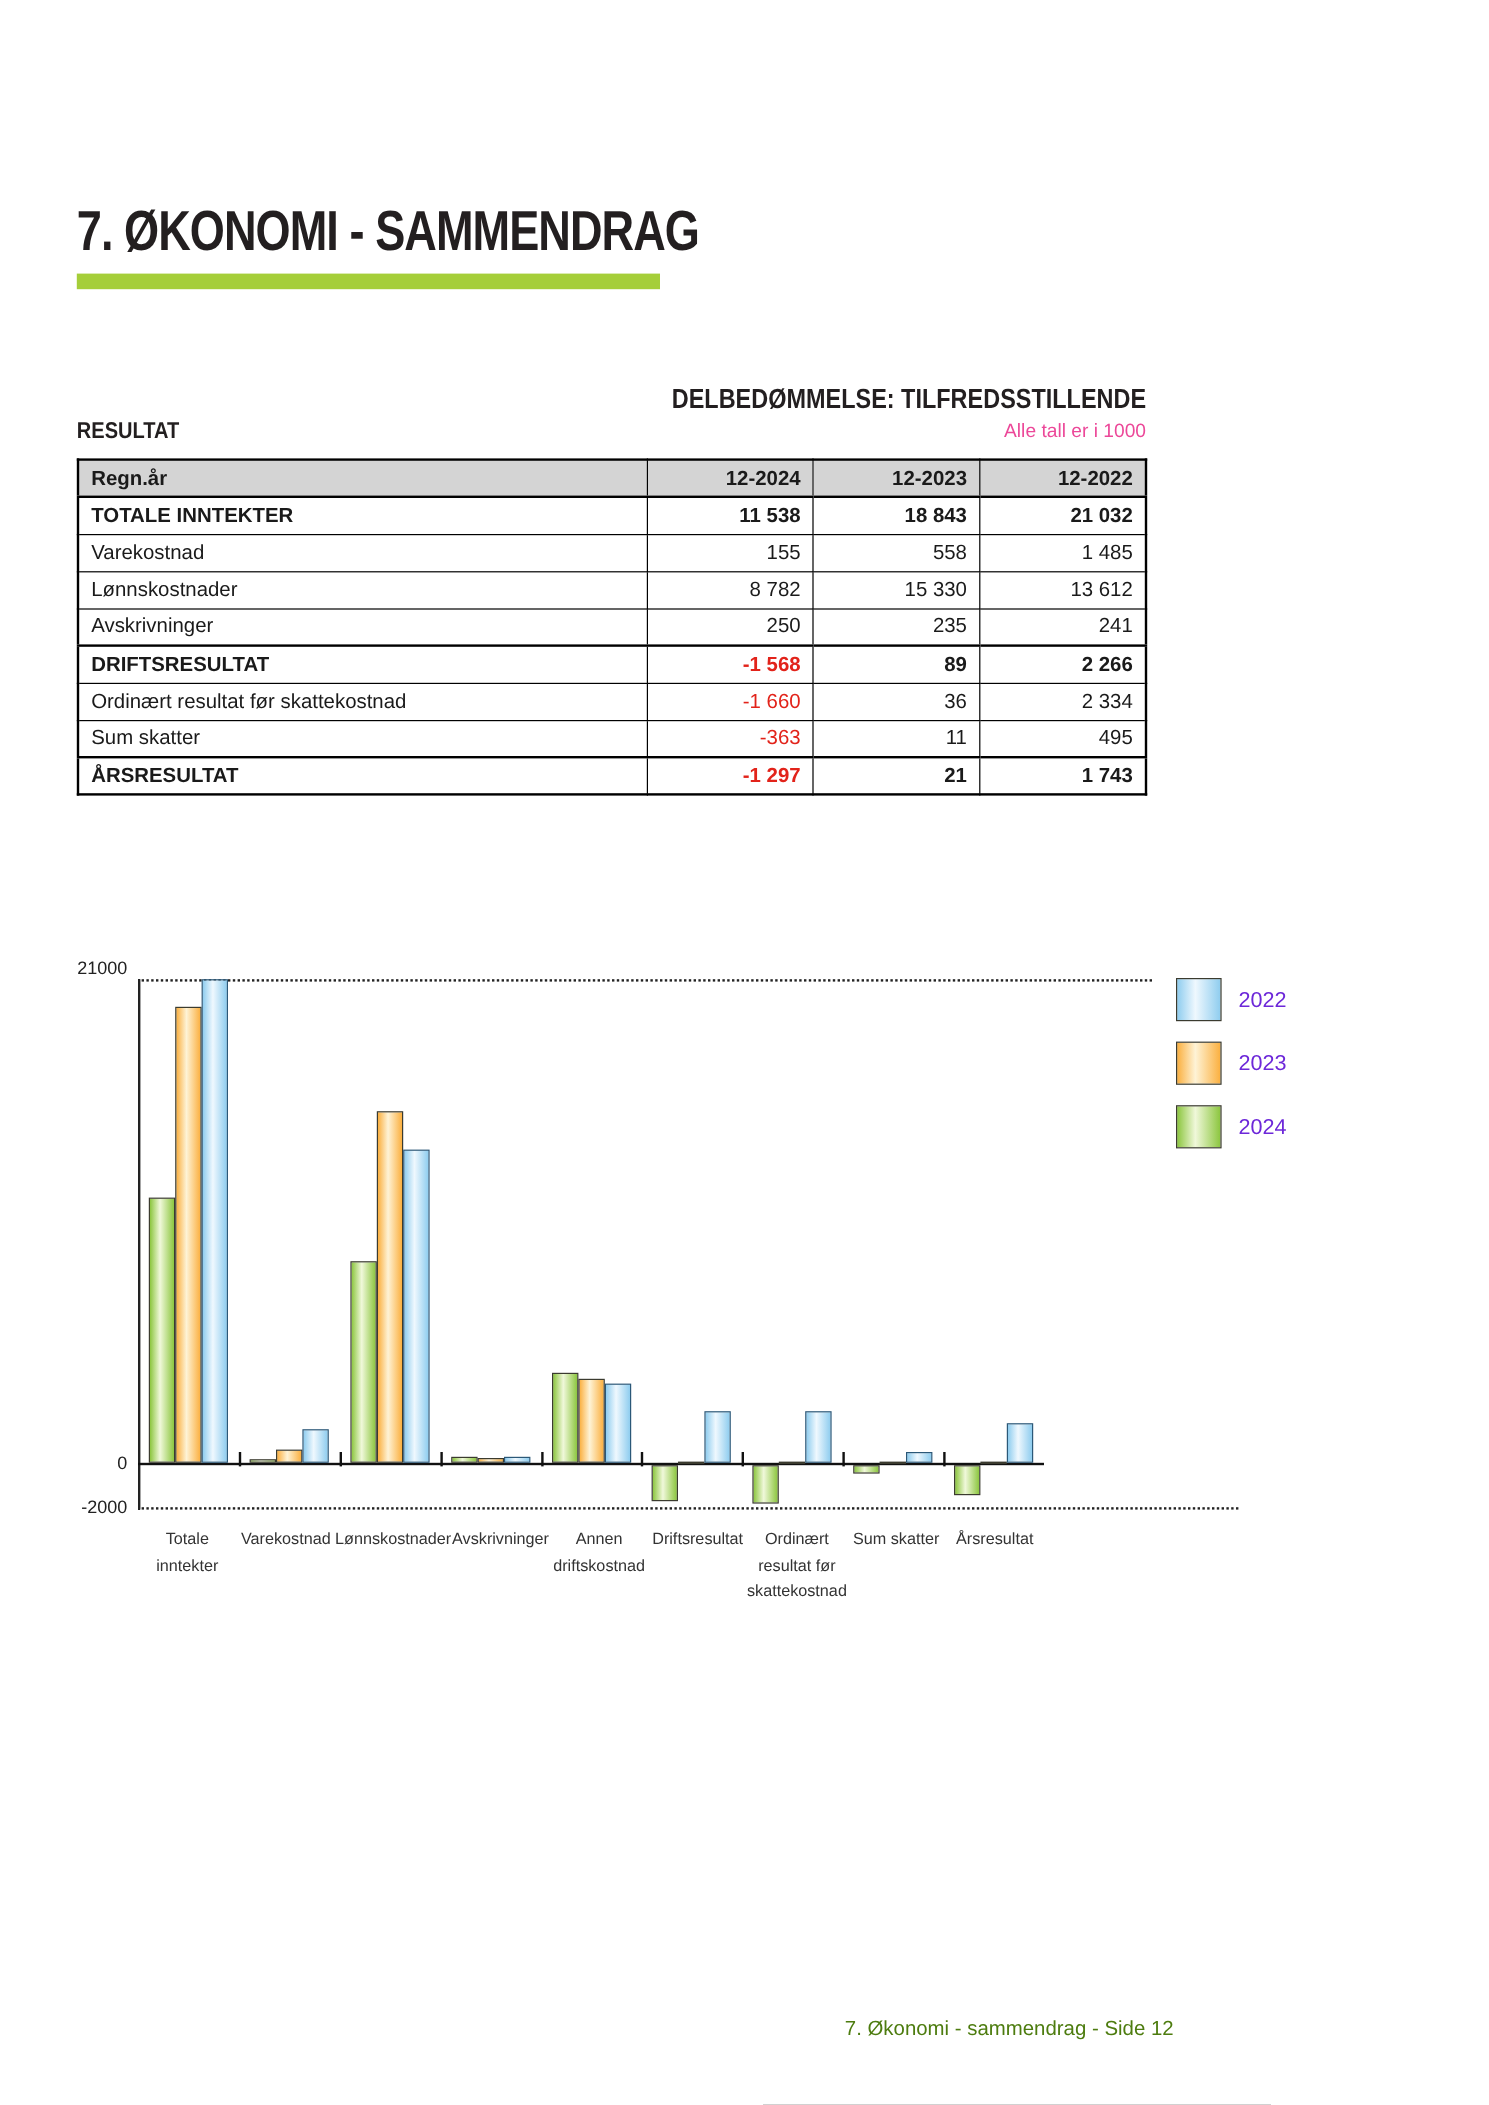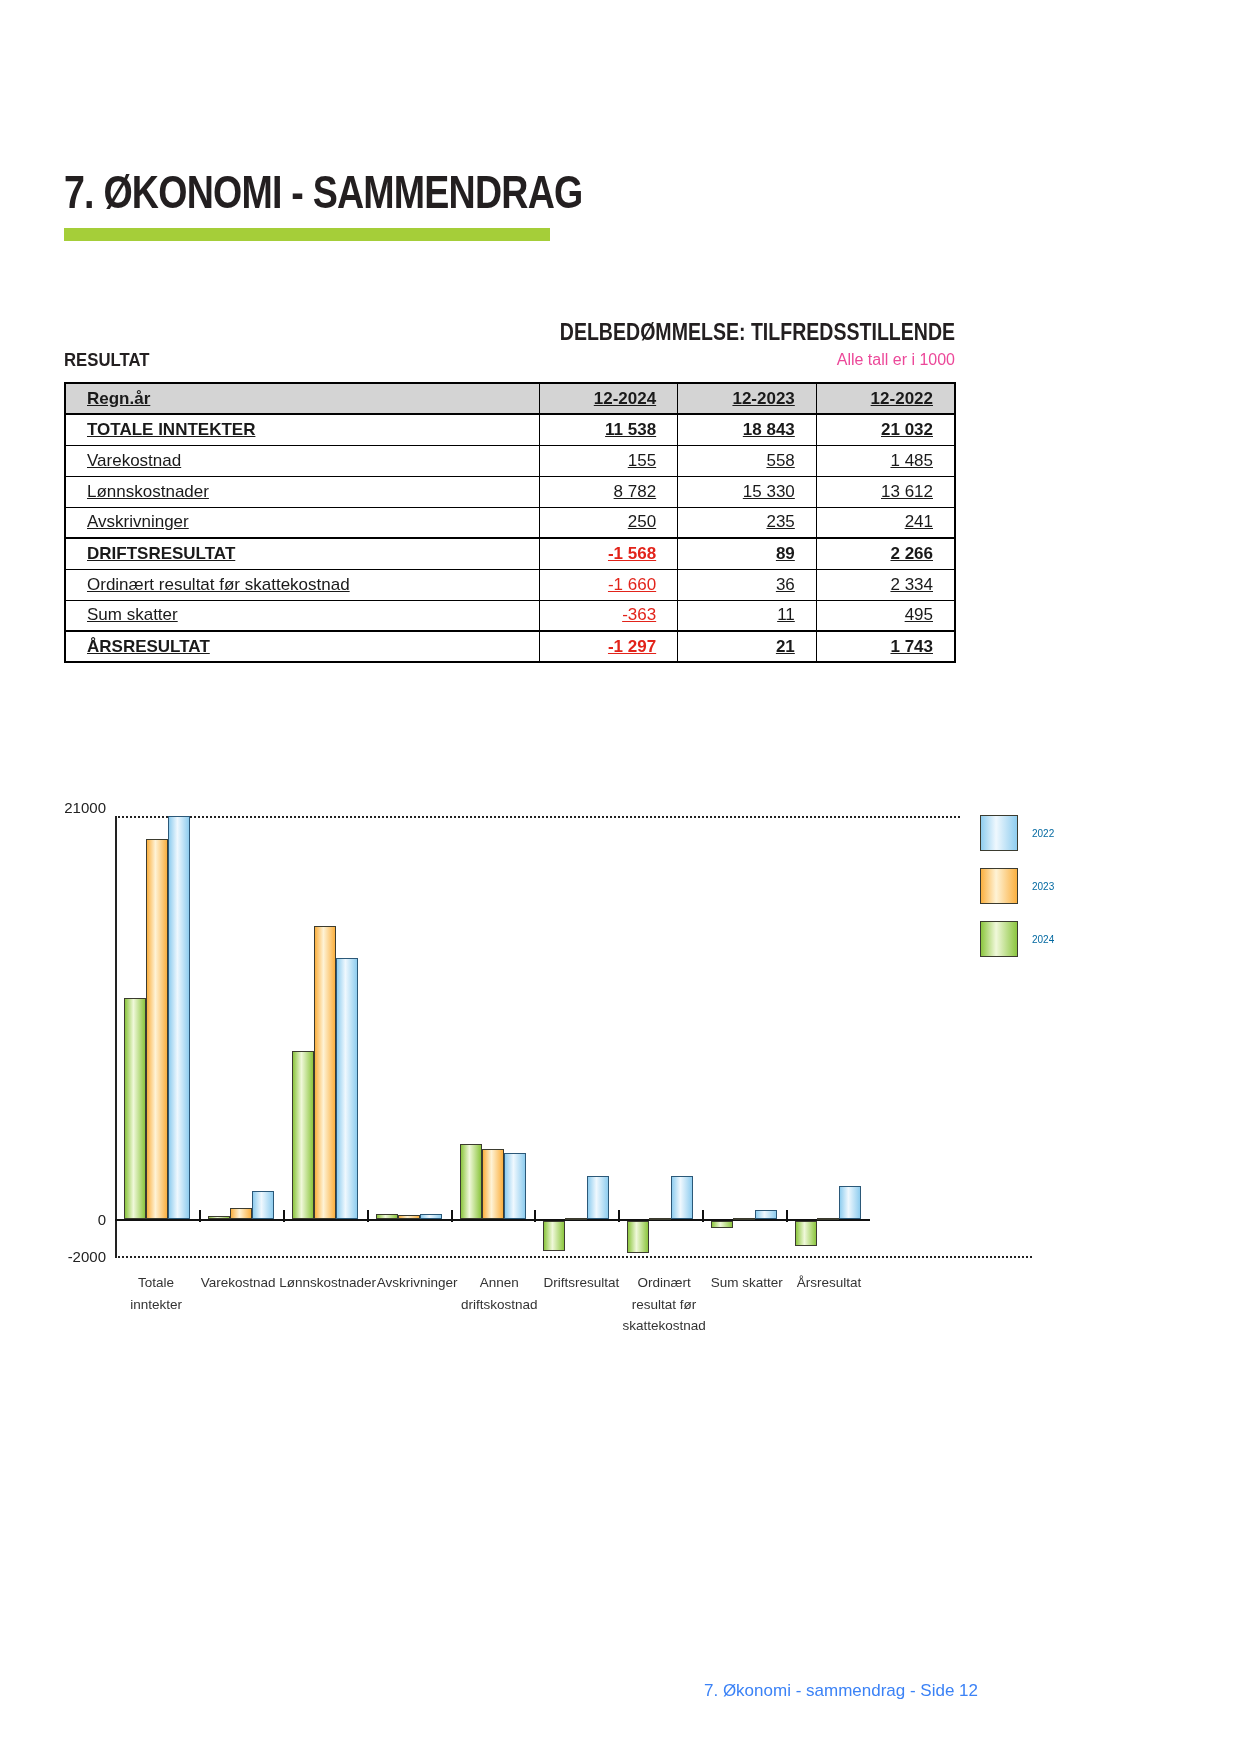--- a/index.html
+++ b/index.html
@@ -22,21 +22,21 @@
   .title-bar { position:absolute; left:64px; top:228px; width:486px; height:13px; background:var(--accent); }
   .assessment { position:absolute; right:286px; top:319px; font-size:23px; font-weight:bold;
                 color:#231f20; transform:scaleX(0.85); transform-origin:right top; white-space:nowrap; }
   .result-label { position:absolute; left:64px; top:349px; font-size:19px; font-weight:bold;
                   color:#231f20; transform:scaleX(0.88); transform-origin:left top; }
   .units-note { position:absolute; right:286px; top:351px; font-size:16px; color:#ec4899; }
   
   table.results { position:absolute; left:64px; top:382px; width:892px;
                   border-collapse:collapse; font-size:17px; table-layout:fixed; }
   table.results col.c0 { width:474px; }
-  table.results th, table.results td { border:1px solid #000; padding:4px 21px; height:31px; overflow:hidden;text-decoration:underline; }
+  table.results th, table.results td { border:1px solid #000; padding:4px 10px; height:31px; overflow:hidden; }
   table.results { border:2px solid #000; }
   table.results thead th { background:var(--headerbg); font-weight:bold; text-align:left; border-bottom:2px solid #000; }
   table.results thead th.num { text-align:right; }
   table.results td.num { text-align:right; }
   table.results td.neg { color:var(--red); }
   table.results tr.bold td { font-weight:bold; border-top:2px solid #000; }
   
   .gridline { position:absolute; height:0; border-top:2px dotted #222; }
   .grid-top { left:115px; top:816px; width:845px; }
   .grid-bottom { left:115px; top:1256px; width:917px; }
@@ -49,23 +49,23 @@
   .bar-orange { background:linear-gradient(to right, var(--orange) 0%, var(--orangelight) 42%, var(--orange) 100%); }
   .bar-blue   { background:linear-gradient(to right, var(--blue) 0%,   var(--bluelight) 42%,   var(--blue) 100%);
                 border-color:var(--outlineblue); }
   .xtick { position:absolute; width:2px; height:12px; top:393px; background:#111; }
   .xlabels { position:absolute; left:115px; top:1272px; width:755px; display:flex; }
   .xlabel { flex:1 1 0; text-align:center; font-size:13.5px; line-height:1.6; color:#333; }
   .xlabel div { white-space:nowrap; }
   .legend { position:absolute; left:980px; top:815px; }
   .legend-item { display:flex; align-items:center; margin-bottom:17px; }
   .swatch { width:38px; height:36px; border:1px solid var(--outline); margin-right:14px; }
-  .legend-label { font-size:10px; color:#0369a1; }
-  
-  .footer { position:absolute; right:263px; top:1681px; font-size:17px; color:#3b82f6; }
+  .legend-label { font-size:18px; color:#6d28d9; }
+  
+  .footer { position:absolute; right:263px; top:1681px; font-size:17px; color:#4d7c0f; }
 </style>
 </head>
 <body>
 
 <div class="page">
 
 
   <div class="title">7. ØKONOMI - SAMMENDRAG</div>
   <div class="title-bar"></div>
 

